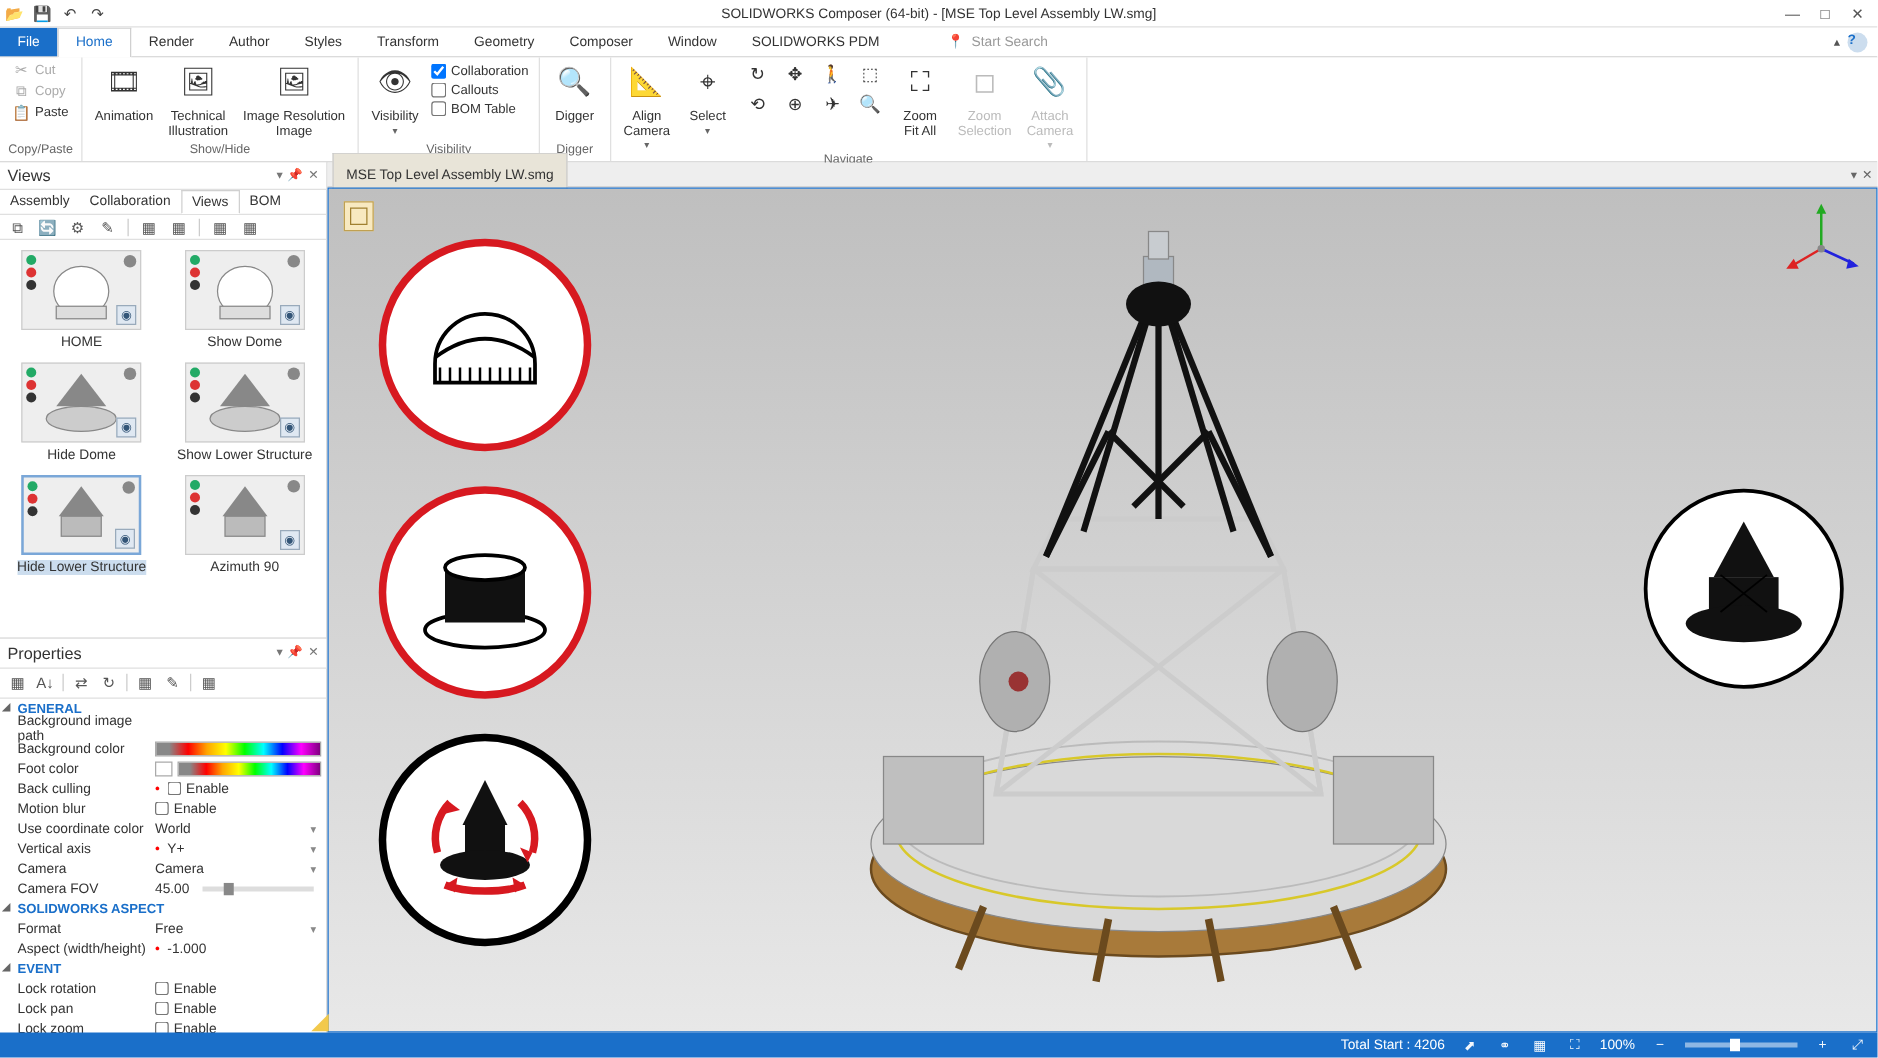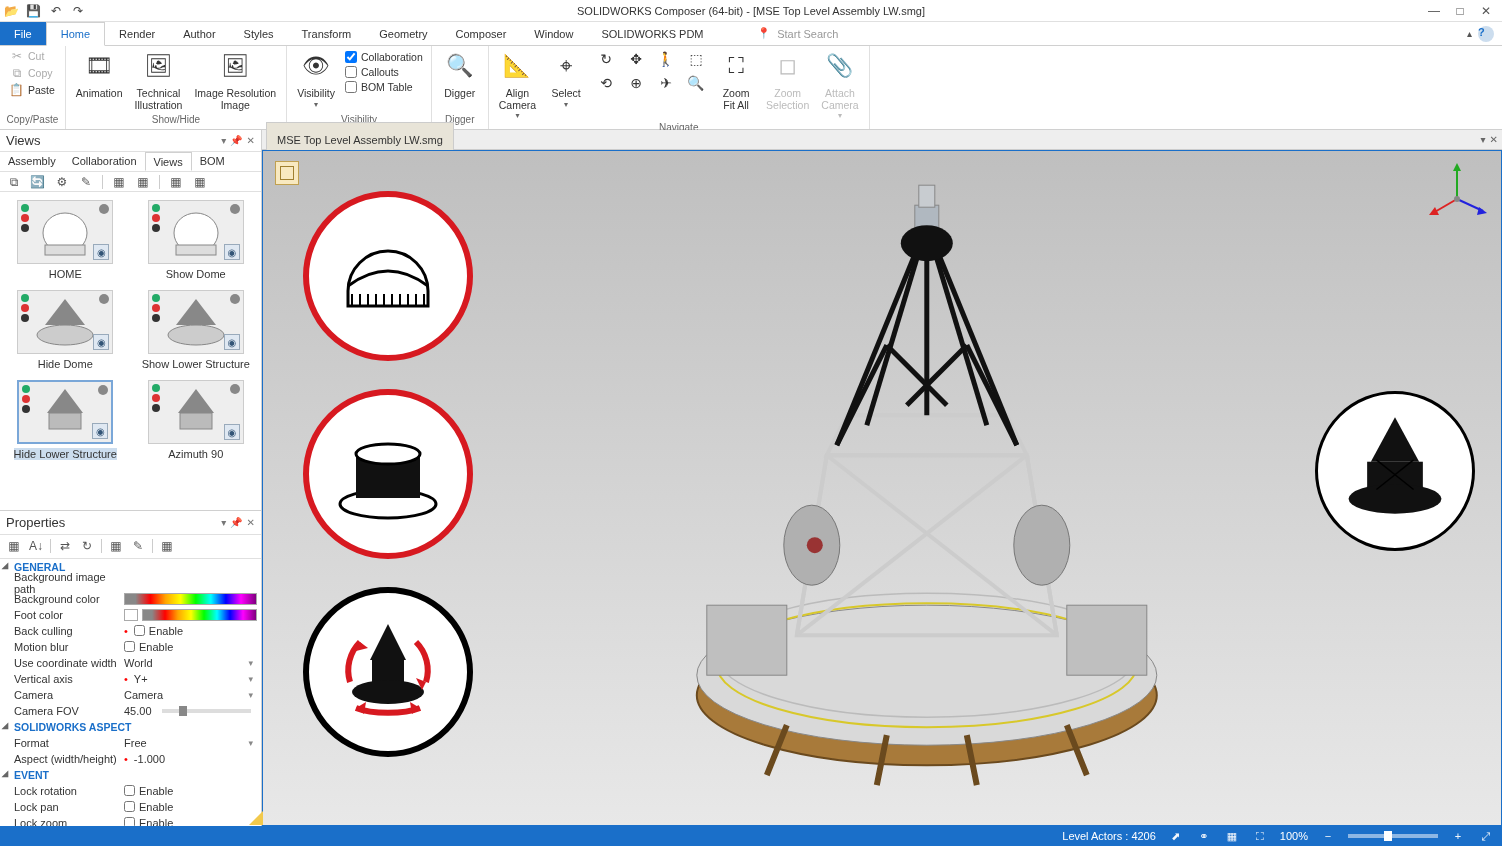--- a/index.html
+++ b/index.html
@@ -465,21 +465,21 @@
             </span>
           </div>
         <div class="prop-row">
             <span class="pname">Motion blur</span>
             <span class="pval">
               <input type="checkbox" style="">
               <span>Enable</span>
             </span>
           </div>
         <div class="prop-row">
-            <span class="pname">Use coordinate width</span>
+            <span class="pname">Use coordinate color</span>
             <span class="pval">
               <span>World</span>
               <span class="dd">▾</span>
             </span>
           </div>
         <div class="prop-row">
             <span class="pname">Vertical axis</span>
             <span class="pval reddot">
               <span>Y+</span>
               <span class="dd">▾</span>
@@ -665,21 +665,21 @@
         </div>
       </div>
 
       <div class="vp-resize-tri"></div>
     </div>
   </div>
 </div>
 
 <div class="statusbar">
   <div class="spacer"></div>
-  <span><span>Level Actors :</span> <span>4206</span></span>
+  <span><span>Total Start :</span> <span>4206</span></span>
   <span class="sb-ico">⬈</span>
   <span class="sb-ico">⚭</span>
   <span class="sb-ico">▦</span>
   <span class="sb-ico">⛶</span>
   <span>100%</span>
   <span class="sb-ico">−</span>
   <div class="zoom-slider"></div>
   <span class="sb-ico">+</span>
   <span class="sb-ico">⤢</span>
 </div>

